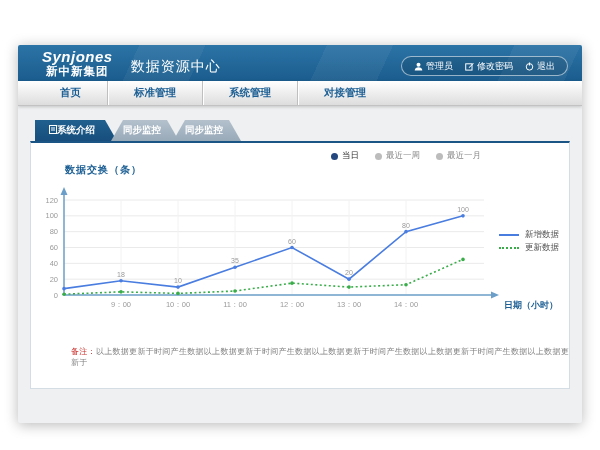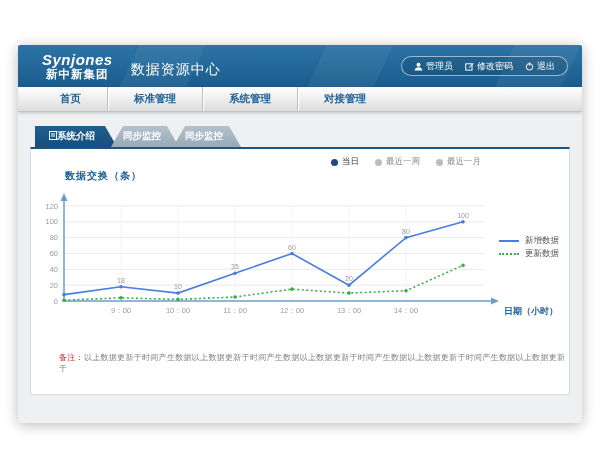--- a/index.html
+++ b/index.html
@@ -3,21 +3,21 @@
 <meta charset="utf-8">
 <style>
   * { margin:0; padding:0; box-sizing:border-box; }
   html,body { width:600px; height:450px; background:#fff; overflow:hidden;
     font-family:"Liberation Sans", sans-serif; }
 
   .window { position:absolute; left:18px; top:45px; width:564px; height:378px;
     background:#eef0f1; box-shadow:0 2px 14px rgba(0,0,0,.28); border-radius:2px; overflow:hidden; }
 
   
-  .hdr { position:relative; height:42px; background:linear-gradient(180deg,#2c74a6,#1a5c8d);
+  .hdr { position:relative; height:36px; background:linear-gradient(180deg,#2c74a6,#1a5c8d);
     display:flex; align-items:center; overflow:hidden; }
   .hdr::after { content:""; position:absolute; inset:0;
     background:repeating-linear-gradient(115deg, transparent 0 110px, rgba(255,255,255,.05) 110px 170px); pointer-events:none; }
   .logo { margin-left:24px; color:#fff; line-height:1.05; text-align:center; z-index:1; }
   .logo .main { font-size:15px; font-weight:bold; font-style:italic; letter-spacing:.5px; }
   .logo .sub { font-size:11.5px; font-weight:bold; letter-spacing:1px; }
   .app-title { color:#fff; font-size:14px; margin-left:18px; margin-top:8px; letter-spacing:1px; z-index:1; }
   .userbox { position:absolute; right:14px; top:11px; height:20px; display:flex; gap:12px;
     border:1px solid rgba(255,255,255,.55); border-radius:11px; background:rgba(0,0,0,.10);
     padding:0 12px; z-index:2; }
@@ -53,21 +53,21 @@
   .ylabel { position:absolute; left:34px; top:20px; color:#1c5f94; font-size:10px; font-weight:bold; letter-spacing:1px; }
 
   svg.chart { position:absolute; left:0; top:40px; width:538px; height:140px; overflow:visible; }
 
   .legend { position:absolute; right:10px; top:86px; display:flex; flex-direction:column; gap:1px; }
   .lg { display:flex; align-items:center; gap:6px; font-size:8.5px; color:#555; }
   .lg .ln { width:20px; border-top-width:2px; height:0; }
   .lg.s0 .ln { border-top-style:solid; border-top-color:#4a7de0; }
   .lg.s1 .ln { border-top-style:dotted; border-top-color:#3aad4a; }
 
-  .note { position:absolute; left:28px; top:203px; font-size:8px; color:#808080; letter-spacing:.3px; }
+  .note { position:absolute; left:40px; top:203px; font-size:8px; color:#808080; letter-spacing:.3px; }
   .note .lbl { color:#c9302c; }
 </style>
 </head>
 <body>
 
 <div class="window">
 
   <div class="hdr">
     <div class="logo">
       <div class="main">Synjones</div>

